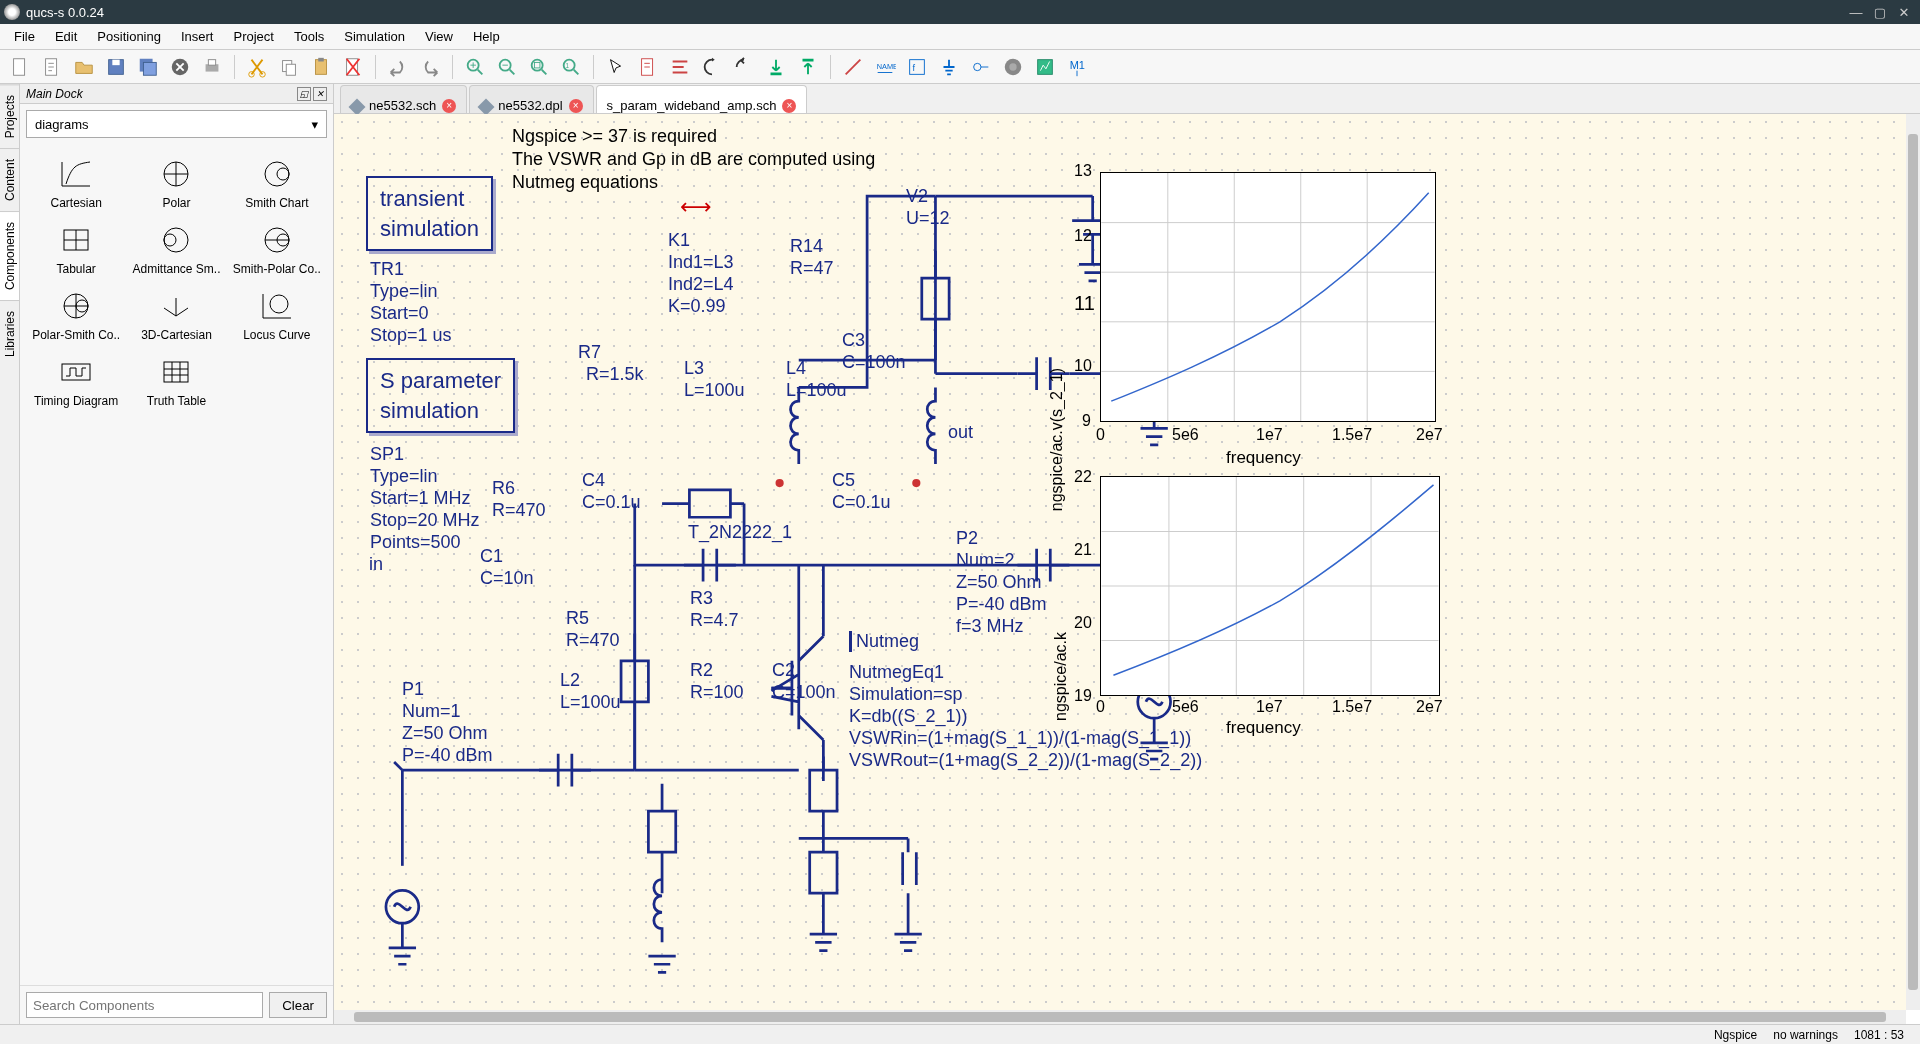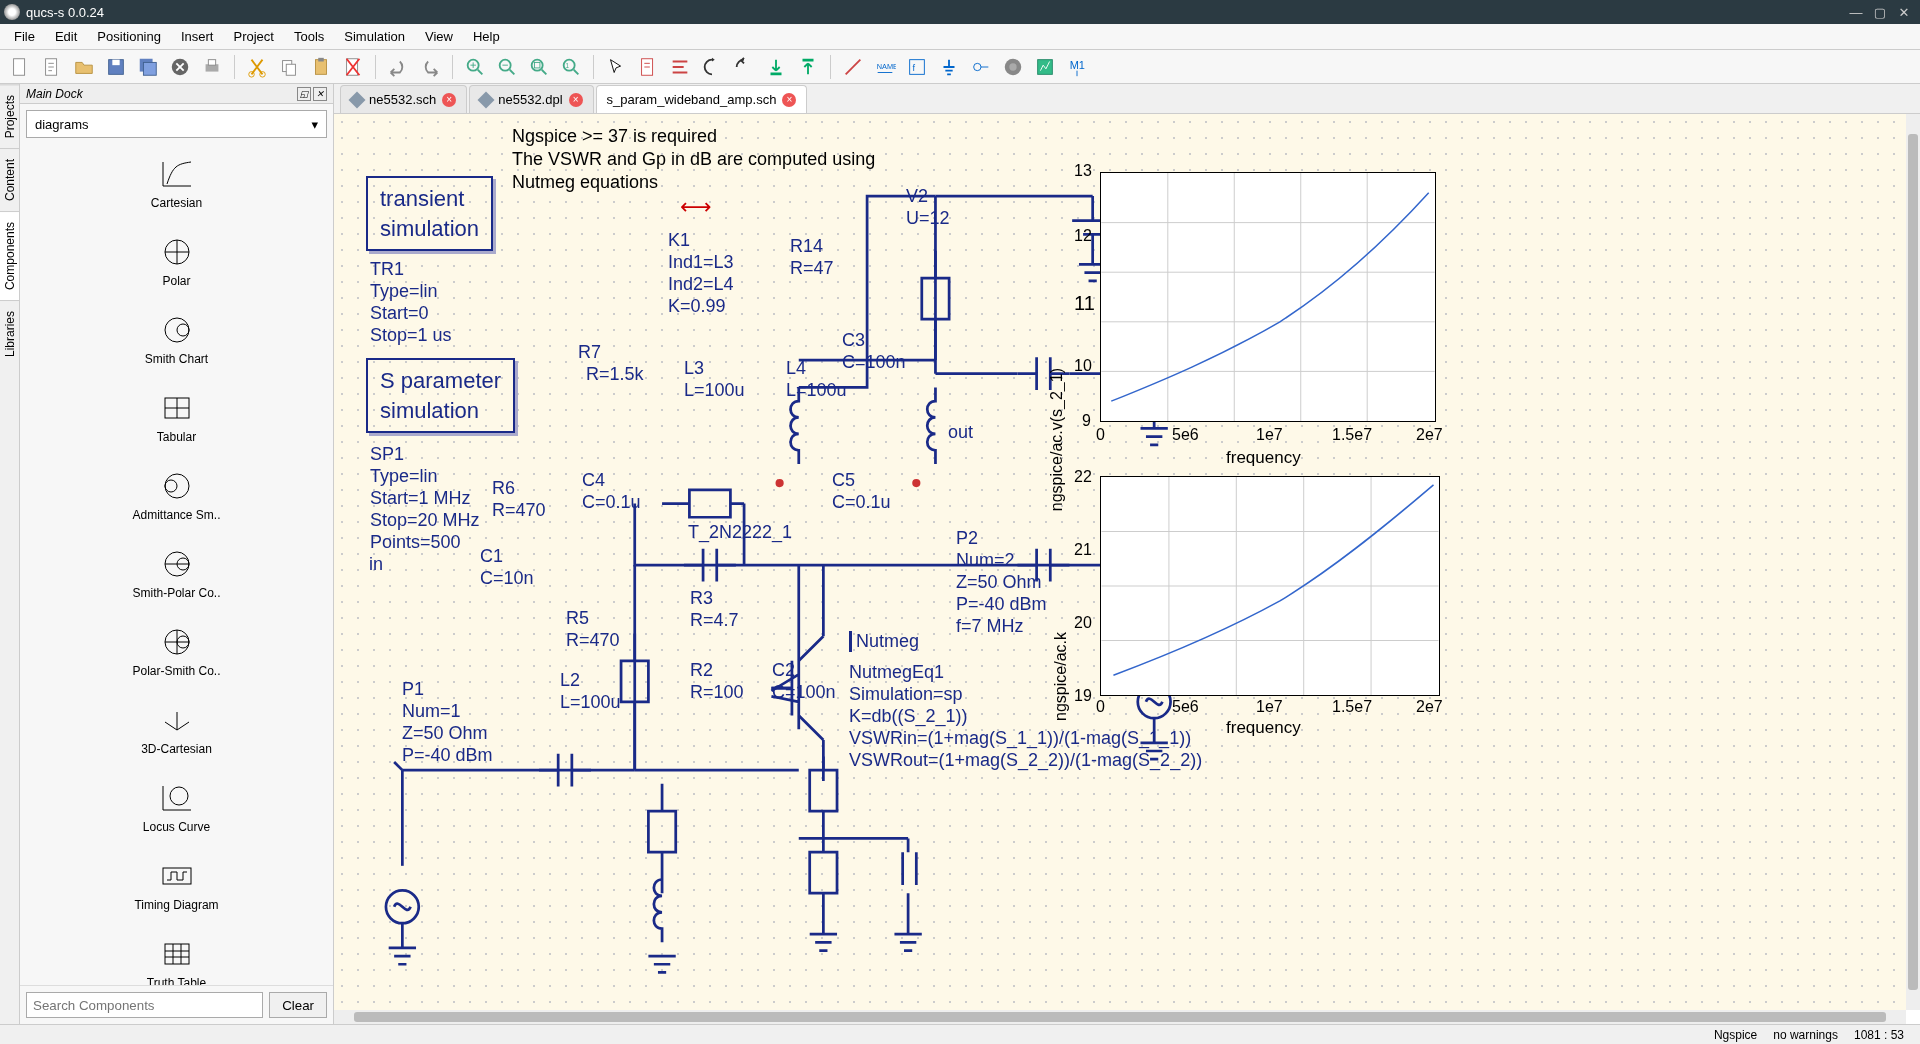--- a/index.html
+++ b/index.html
@@ -29,32 +29,32 @@
 .sidetab { writing-mode: vertical-lr; transform: rotate(180deg); padding: 10px 2px; text-align: center; border-bottom: 1px solid #ccc; font-size: 12px; cursor: pointer; }
 .sidetab.active { background: #fff; }
 
 
 .dock { width: 314px; background: #f7f7f7; border-right: 1px solid #ccc; display: flex; flex-direction: column; }
 .dock-title { height: 20px; padding: 2px 6px; font-size: 12px; display: flex; align-items: center; background: #eee; border-bottom: 1px solid #ccc; font-style: italic; }
 .dock-title .spacer { flex: 1; }
 .dock-title .dbtn { width: 14px; height: 14px; border: 1px solid #888; font-size: 9px; line-height: 12px; text-align: center; margin-left: 2px; cursor: pointer; }
 .dock-select { margin: 6px; height: 28px; border: 1px solid #aaa; background: #fff; display: flex; align-items: center; padding: 0 8px; cursor: pointer; }
 .dock-select .arrow { margin-left: auto; }
-.dock-grid { flex: 1; display: grid; grid-template-columns: 1fr; gap: 12px; padding: 6px; align-content: start; overflow: auto; }
+.dock-grid { flex: 1; display: grid; grid-template-columns: 1fr 1fr 1fr; gap: 0; padding: 6px; align-content: start; overflow: auto; }
 .dgi { display: flex; flex-direction: column; align-items: center; padding: 6px 2px; cursor: pointer; }
 .dgi svg { width: 40px; height: 36px; }
 .dgi .lbl { font-size: 12px; margin-top: 4px; text-align: center; white-space: nowrap; overflow: hidden; text-overflow: ellipsis; max-width: 140px; }
 .dock-search { display: flex; padding: 6px; gap: 6px; border-top: 1px solid #ddd; }
 .dock-search input { flex: 1; height: 26px; padding: 0 6px; border: 1px solid #aaa; }
 .dock-search button { height: 26px; padding: 0 12px; border: 1px solid #aaa; background: #f0f0f0; cursor: pointer; }
 
 
 .workspace { flex: 1; display: flex; flex-direction: column; background: #fff; }
 .tabs { height: 30px; display: flex; align-items: flex-end; border-bottom: 1px solid #ccc; padding-left: 6px; background: #f0f0f0; }
-.tab { height: 28px; padding: 0 10px; display: flex; align-items: center; gap: 6px; border: 1px solid #ccc; border-bottom: none; background: #e8e8e8; margin-right: 2px; font-size: 13px; cursor: pointer; border-radius: 4px 4px 0 0; }
+.tab { height: 28px; padding: 0 10px; display: flex; align-items: flex-end; gap: 6px; border: 1px solid #ccc; border-bottom: none; background: #e8e8e8; margin-right: 2px; font-size: 13px; cursor: pointer; border-radius: 4px 4px 0 0; }
 .tab.active { background: #fff; }
 .tab .ticon { width: 12px; height: 12px; background: #89a; transform: rotate(45deg); }
 .tab .close { width: 14px; height: 14px; border-radius: 50%; background: #e55; color: #fff; font-size: 10px; line-height: 14px; text-align: center; cursor: pointer; }
 
 .canvas-wrap { flex: 1; position: relative; overflow: hidden; }
 .canvas { position: absolute; inset: 0 14px 14px 0; background: #fef9e8; background-image: radial-gradient(circle, #ccc 1px, transparent 1px); background-size: 16px 16px; overflow: hidden; }
 .vscroll { position: absolute; right: 0; top: 0; bottom: 14px; width: 14px; background: #eee; }
 .hscroll { position: absolute; left: 0; right: 14px; bottom: 0; height: 14px; background: #eee; }
 .hscroll::before, .vscroll::before { content: ''; position: absolute; background: #bbb; border-radius: 3px; }
 .hscroll::before { left: 20px; right: 20px; top: 2px; bottom: 2px; }
@@ -562,21 +562,21 @@
         <div class="sch-label" style="left:438px;top:546px">C2</div>
         <div class="sch-label" style="left:438px;top:568px">C=100n</div>
         <div class="sch-label" style="left:68px;top:565px">P1</div>
         <div class="sch-label" style="left:68px;top:587px">Num=1</div>
         <div class="sch-label" style="left:68px;top:609px">Z=50 Ohm</div>
         <div class="sch-label" style="left:68px;top:631px">P=-40 dBm</div>
         <div class="sch-label" style="left:622px;top:414px">P2</div>
         <div class="sch-label" style="left:622px;top:436px">Num=2</div>
         <div class="sch-label" style="left:622px;top:458px">Z=50 Ohm</div>
         <div class="sch-label" style="left:622px;top:480px">P=-40 dBm</div>
-        <div class="sch-label" style="left:622px;top:502px">f=7 MHz</div>
+        <div class="sch-label" style="left:622px;top:502px">f=3 MHz</div>
         <div class="sch-label" style="left:35px;top:440px">in</div>
         <div class="sch-label" style="left:614px;top:308px">out</div>
 
         <div class="sch-label" style="left:515px;top:517px;border-left:3px solid #1a2a88;padding-left:4px">Nutmeg</div>
         <div class="sch-label" style="left:515px;top:548px">NutmegEq1</div>
         <div class="sch-label" style="left:515px;top:570px">Simulation=sp</div>
         <div class="sch-label" style="left:515px;top:592px">K=db((S_2_1))</div>
         <div class="sch-label" style="left:515px;top:614px">VSWRin=(1+mag(S_1_1))/(1-mag(S_1_1))</div>
         <div class="sch-label" style="left:515px;top:636px">VSWRout=(1+mag(S_2_2))/(1-mag(S_2_2))</div>
 

